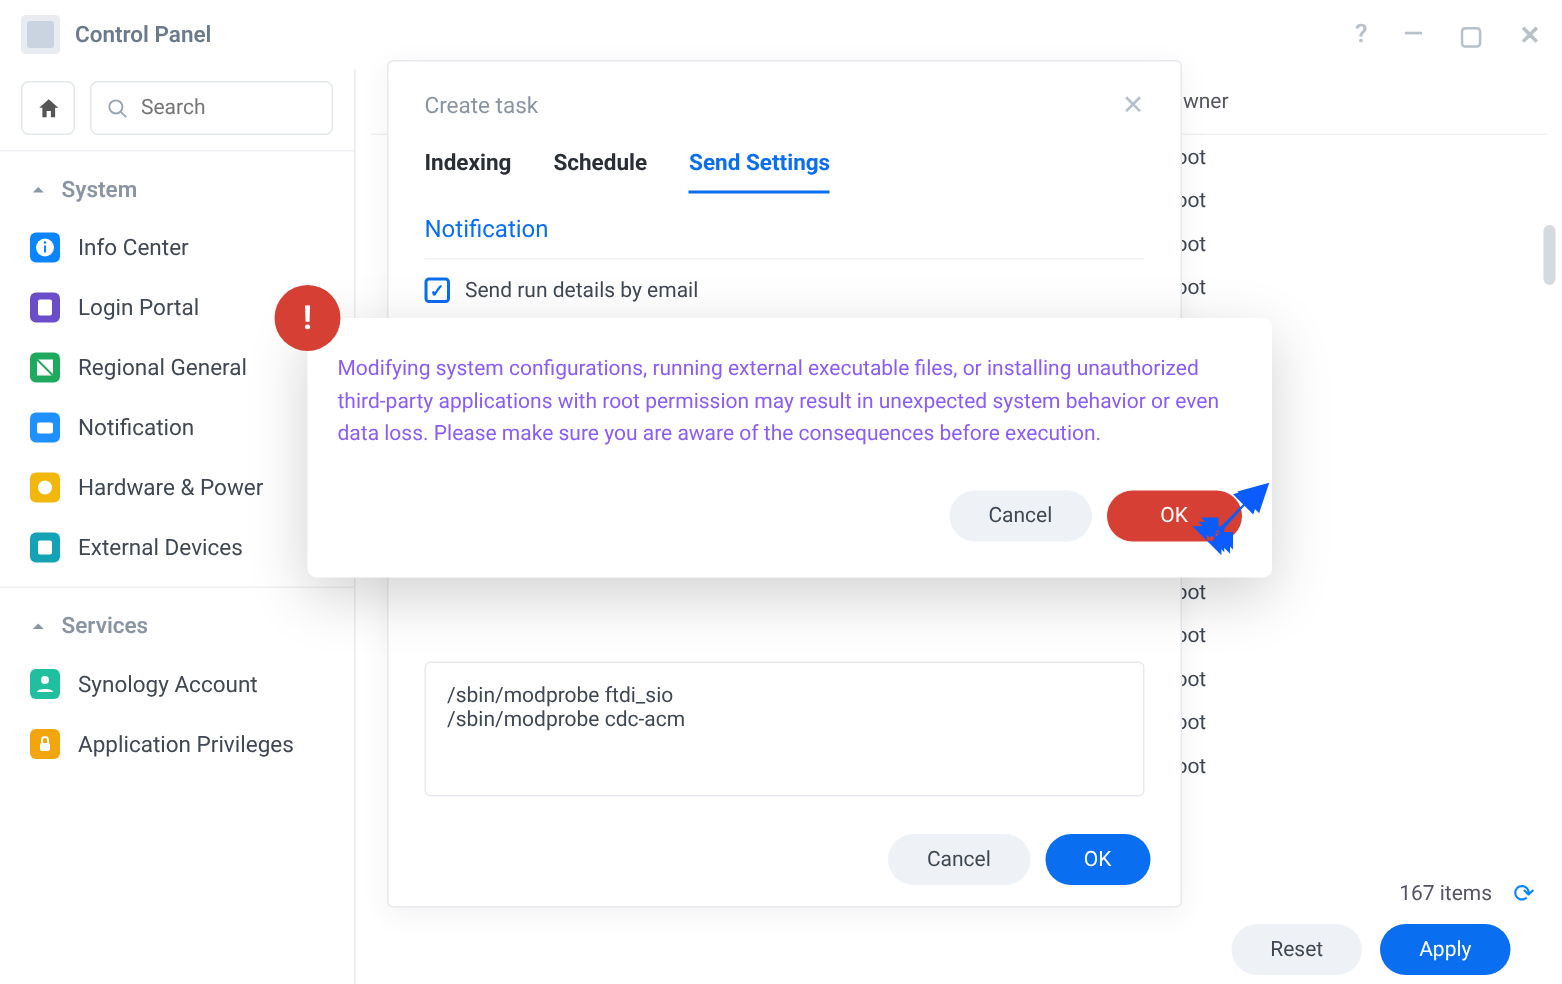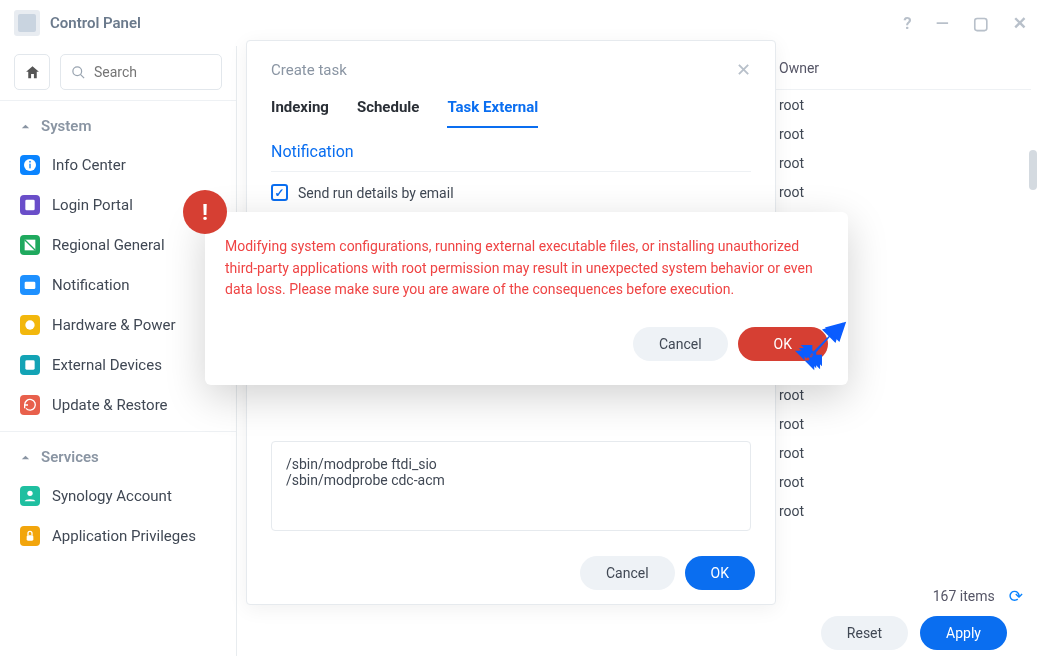--- a/index.html
+++ b/index.html
@@ -30,39 +30,39 @@
 .col-own{flex:1;padding-left:8px}
 .table-body{height:524px;overflow:auto;font-size:14px;color:#404854}
 .row{display:flex;height:29px;align-items:center}
 .footer-bar{position:absolute;bottom:50px;right:18px;display:flex;align-items:center;gap:14px;color:#556;font-size:14px}
 .refresh-icon{color:#0a84ff;font-size:17px;cursor:pointer}
 .action-bar{position:absolute;bottom:6px;right:34px;display:flex;gap:12px}
 .btn{height:34px;border-radius:17px;padding:0 26px;font-size:14px;border:none;cursor:pointer;font-weight:400}
 .btn-gray{background:#eef2f6;color:#404854}
 .btn-blue{background:#0a6ef0;color:#fff}
 .btn-red{background:#d63f33;color:#fff}
-.modal1{position:absolute;left:246px;top:40px;width:530px;height:565px;background:#fff;border:1px solid #e6eaee;border-radius:4px;box-shadow:0 4px 20px rgba(0,0,0,0.06)}
+.modal1{position:absolute;left:258px;top:40px;width:530px;height:565px;background:#fff;border:1px solid #e6eaee;border-radius:4px;box-shadow:0 4px 20px rgba(0,0,0,0.06)}
 .modal1-head{display:flex;align-items:center;padding:18px 24px;color:#8a95a3;font-size:15px}
 .modal1-head .x{margin-left:auto;color:#b8c0ca;font-size:18px;cursor:pointer}
 .tabs{display:flex;gap:28px;padding:0 24px;font-size:15px;color:#2a2f36}
 .tabs span{padding-bottom:10px;font-weight:700}
 .tabs span.active{color:#0a6ef0;border-bottom:2px solid #0a6ef0}
 .section{padding:14px 24px}
 .section-title{color:#0a6ef0;font-size:16px;padding-bottom:10px;border-bottom:1px solid #eef1f4;margin-bottom:12px}
 .chk-row{display:flex;align-items:center;gap:10px;font-size:14px;color:#404854;margin-bottom:14px}
 .chk{width:17px;height:17px;border:2px solid #0a6ef0;border-radius:3px;display:flex;align-items:center;justify-content:center;color:#0a6ef0;font-size:12px;font-weight:bold}
 .email-row{display:flex;align-items:center;gap:14px;font-size:14px;color:#404854;margin-left:26px}
 .email-pill{background:#f4f6f8;border:1px solid #e6eaee;border-radius:4px;height:30px;display:flex;align-items:center;flex:1}
 .email-chip{background:#6f7f8c;color:#fff;border-radius:3px;padding:4px 22px 4px 8px;font-size:12px;position:relative;margin-left:6px}
 .email-chip .cx{position:absolute;right:6px;top:3px;font-size:11px;opacity:.8}
 .script-box{margin:0 24px;background:#fff;border:1px solid #e6eaee;border-radius:4px;padding:14px;font-size:14px;color:#404854;position:absolute;top:400px;left:0;right:0;height:90px}
 .modal1-foot{position:absolute;bottom:14px;right:20px;display:flex;gap:10px}
 .modal2{position:absolute;left:205px;top:212px;width:643px;background:#fff;border-radius:6px;box-shadow:0 12px 40px rgba(0,0,0,0.18);padding:24px 20px}
 .warn-icon{position:absolute;left:-22px;top:-22px;width:44px;height:44px;border-radius:50%;background:#d63f33;color:#fff;display:flex;align-items:center;justify-content:center;font-size:22px;font-weight:bold}
-.modal2-text{font-size:14px;color:#ef4444;line-height:1.55;margin-bottom:26px}
+.modal2-text{font-size:14px;color:#8b5cf6;line-height:1.55;margin-bottom:26px}
 .modal2-foot{display:flex;justify-content:flex-end;gap:10px}
 .arrow{position:absolute;left:793px;top:316px;pointer-events:none}
 .arrow svg{width:58px;height:58px}
 .scroll-ind{position:absolute;right:4px;top:104px;width:8px;height:40px;background:#d4dae0;border-radius:4px}
 </style>
 </head>
 <body>
 
 <div class="title-bar">
   <div class="app-icon"></div>
@@ -143,29 +143,20 @@
         <span>Hardware &amp; Power</span>
       </div>
     <div class="nav-item">
         <div class="nav-icon" style="background:#13a3b5">
           <svg viewBox="0 0 24 24" fill="#fff">
             <rect x="5" y="5" width="14" height="14" rx="2"></rect>
           </svg>
         </div>
         <span>External Devices</span>
       </div>
-    <div class="nav-item">
-        <div class="nav-icon" style="background:#e8604c">
-          <svg viewBox="0 0 24 24" fill="none" stroke="#fff" stroke-width="2">
-            <path d="M4 12a8 8 0 1 1 2 5"></path>
-            <path d="M4 17v-5h5"></path>
-          </svg>
-        </div>
-        <span>Update &amp; Restore</span>
-      </div>
     <hr>
     <div class="group-header">
       <svg viewBox="0 0 12 12" fill="#8a95a3">
           <path d="M2 8l4-4 4 4z"></path>
         </svg>
       <span>Services</span>
     </div>
     <div class="nav-item">
         <div class="nav-icon" style="background:#1fbfa0">
           <svg viewBox="0 0 24 24" fill="#fff">
@@ -266,21 +257,21 @@
 </div>
 
 <div class="modal1">
   <div class="modal1-head">
     <span>Create task</span>
     <span class="x">✕</span>
   </div>
   <div class="tabs">
     <span>Indexing</span>
     <span>Schedule</span>
-    <span class="active">Task External</span>
+    <span class="active">Send Settings</span>
   </div>
   <div class="section">
     <div class="section-title">Notification</div>
     <div class="chk-row">
       <div class="chk">✓</div>
       <span>Send run details by email</span>
     </div>
     <div class="email-row">
       <span style="width:130px">Email:</span>
       <div class="email-pill">

